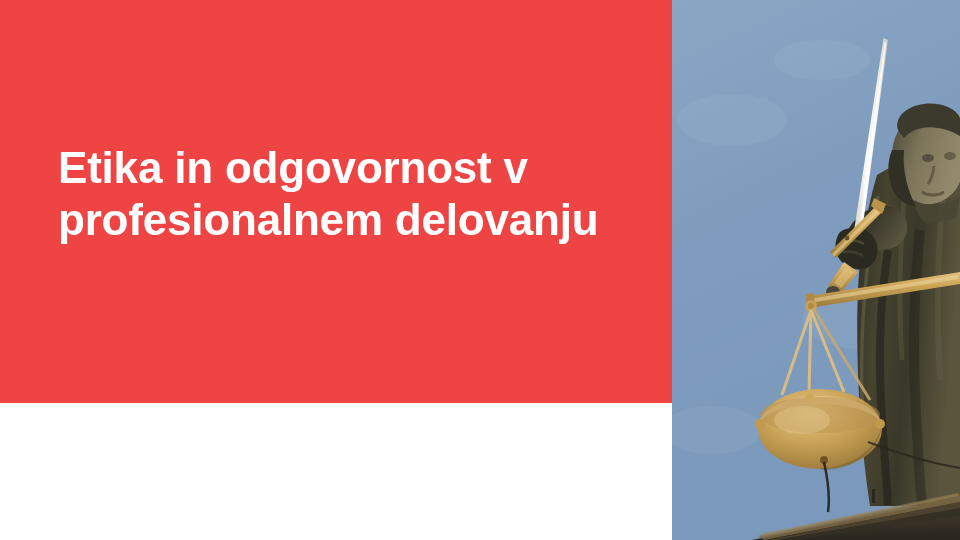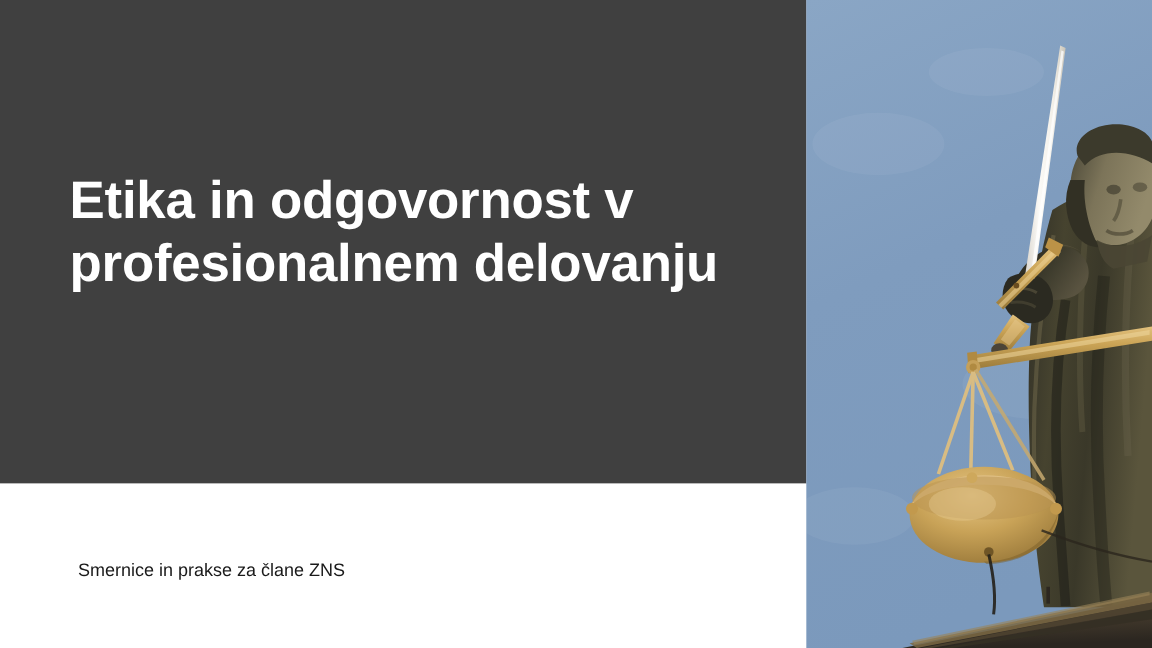--- a/index.html
+++ b/index.html
@@ -22,21 +22,21 @@
     overflow: hidden;
   }
 
   
   #blue-panel {
     position: absolute;
     left: 0;
     top: 0;
     width: 672px;
     height: 403px;
-    background: #404040;
+    background: #ef4444;
   }
 
   #title-block {
     position: absolute;
     left: 58px;
     top: 142px;
     width: 600px;
   }
 
   #slide-title {
@@ -90,21 +90,20 @@
 
 <div id="slide">
 
   <div id="blue-panel">
     <div id="title-block">
       <h1 id="slide-title">Etika in odgovornost v profesionalnem delovanju</h1>
     </div>
   </div>
 
   <div id="white-band"></div>
-  <p id="slide-subtitle">Smernice in prakse za člane ZNS</p>
 
   <div id="photo">
     <svg width="288" height="540" viewBox="0 0 288 540" xmlns="http://www.w3.org/2000/svg">
       <defs>
         <linearGradient id="skyGrad" x1="0" y1="0" x2="0.25" y2="1">
           <stop offset="0%" stop-color="#8AA6C5"></stop>
           <stop offset="45%" stop-color="#7F9CBE"></stop>
           <stop offset="100%" stop-color="#7B99BC"></stop>
         </linearGradient>
 

